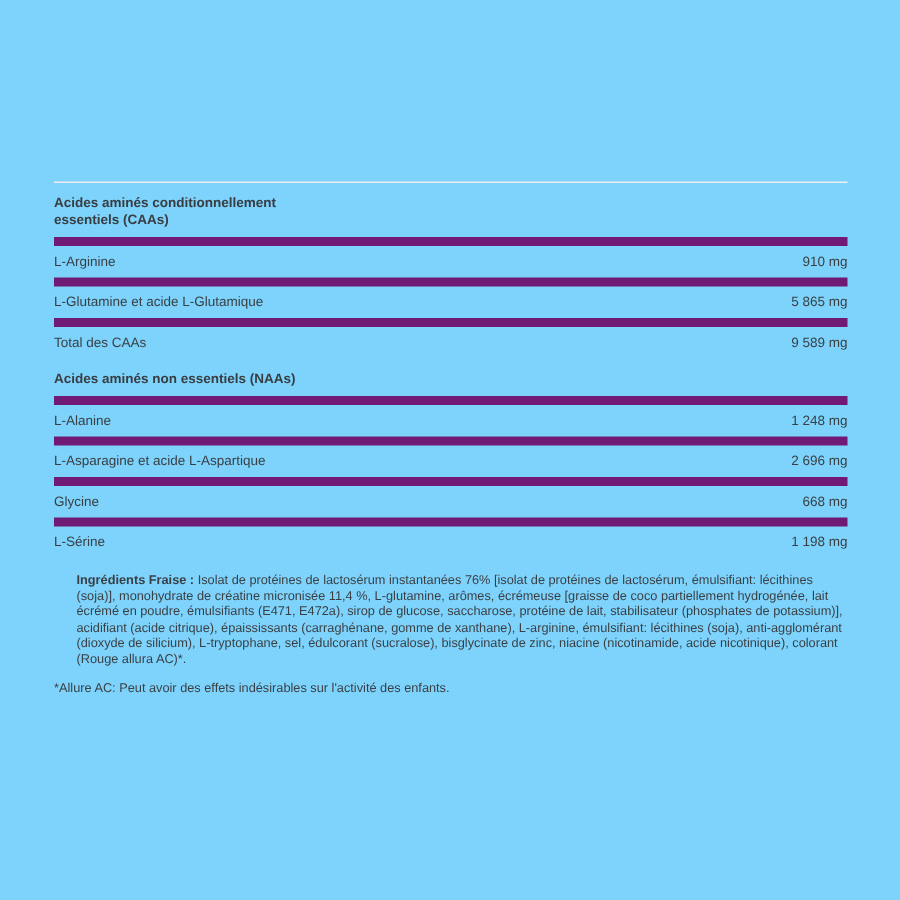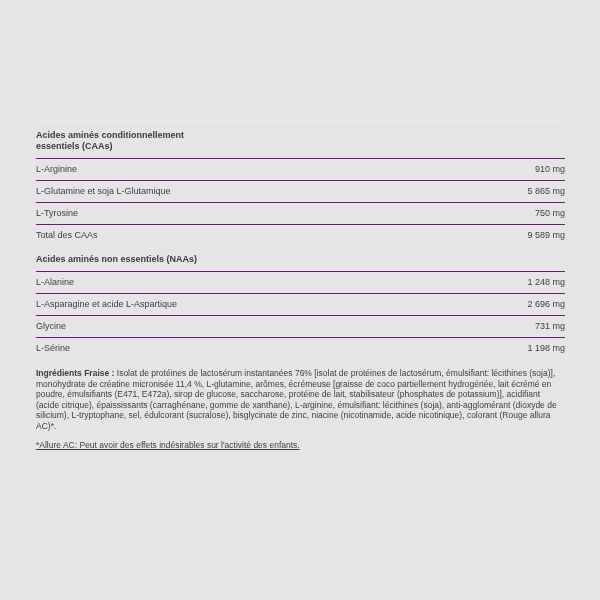--- a/index.html
+++ b/index.html
@@ -10,21 +10,21 @@
     height: 600px;
     font-family: "Liberation Sans", "DejaVu Sans", sans-serif;
     color: #3a3f44;
     -webkit-font-smoothing: antialiased;
   }
   .page {
     position: relative;
     width: 600px;
     height: 600px;
     overflow: hidden;
-    background: #e5e5e5;
+    background: #7dd3fc;
   }
   .content {
     position: absolute;
     left: 36px;
     top: 121px;
     width: 529px;
   }
   .amino-table {
     border-top: 1px solid #eceef0;
     width: 100%;
@@ -36,80 +36,76 @@
     padding: 8px 0 6px 0;
     color: #383d41;
   }
   .section-header.narrow {
     max-width: 170px;
   }
   .row {
     display: flex;
     justify-content: space-between;
     align-items: center;
-    border-top: 1px solid #701a75;
+    border-top: 6px solid #701a75;
     padding: 6px 0;
     font-size: 9px;
     line-height: 9px;
     color: #3a3f44;
   }
   .row .label { text-align: left; }
   .row .value { text-align: center; white-space: nowrap; }
   .ingredients {
     margin-top: 9px;
     font-size: 8.5px;
     line-height: 10.5px;
     color: #3a3f44;
     text-align: left;
+    margin-left: 15px;
   }
   .ingredients .lead { font-weight: bold; }
   .footnote {
     margin-top: 9px;
     font-size: 8.5px;
     line-height: 10.5px;
     color: #3a3f44;
-    text-decoration: underline;
   }
 </style>
 </head>
 <body>
 
 <div class="page">
   <div class="content">
 
     <div class="amino-table">
         <div class="section-header narrow">Acides aminés conditionnellement essentiels (CAAs)</div>
         <div class="row">
           <span class="label">L-Arginine</span>
           <span class="value">910 mg</span>
         </div>
         <div class="row">
-          <span class="label">L-Glutamine et soja L-Glutamique</span>
+          <span class="label">L-Glutamine et acide L-Glutamique</span>
           <span class="value">5 865 mg</span>
-        </div>
-        <div class="row">
-          <span class="label">L-Tyrosine</span>
-          <span class="value">750 mg</span>
         </div>
         <div class="row">
           <span class="label">Total des CAAs</span>
           <span class="value">9 589 mg</span>
         </div>
         <div class="section-header">Acides aminés non essentiels (NAAs)</div>
         <div class="row">
           <span class="label">L-Alanine</span>
           <span class="value">1 248 mg</span>
         </div>
         <div class="row">
           <span class="label">L-Asparagine et acide L-Aspartique</span>
           <span class="value">2 696 mg</span>
         </div>
         <div class="row">
           <span class="label">Glycine</span>
-          <span class="value">731 mg</span>
+          <span class="value">668 mg</span>
         </div>
         <div class="row">
           <span class="label">L-Sérine</span>
           <span class="value">1 198 mg</span>
         </div>
       </div>
 
     <p class="ingredients"><span class="lead">Ingrédients Fraise :</span><span> Isolat de protéines de lactosérum instantanées 76% [isolat de protéines de lactosérum, émulsifiant: lécithines (soja)], monohydrate de créatine micronisée 11,4 %, L-glutamine, arômes, écrémeuse [graisse de coco partiellement hydrogénée, lait écrémé en poudre, émulsifiants (E471, E472a), sirop de glucose, saccharose, protéine de lait, stabilisateur (phosphates de potassium)], acidifiant (acide citrique), épaississants (carraghénane, gomme de xanthane), L-arginine, émulsifiant: lécithines (soja), anti-agglomérant (dioxyde de silicium), L-tryptophane, sel, édulcorant (sucralose), bisglycinate de zinc, niacine (nicotinamide, acide nicotinique), colorant (Rouge allura AC)*.</span></p>
 
     <p class="footnote">*Allure AC: Peut avoir des effets indésirables sur l'activité des enfants.</p>

